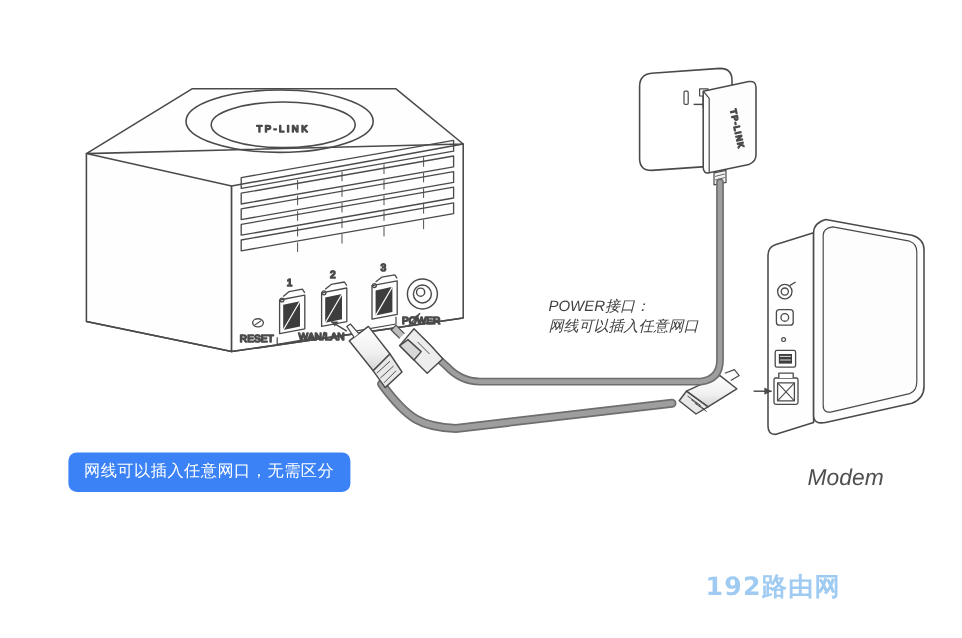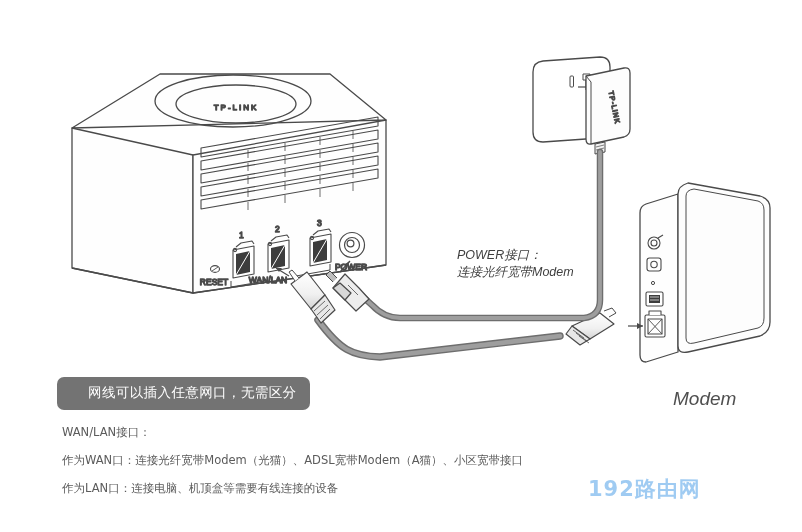--- a/index.html
+++ b/index.html
@@ -42,24 +42,24 @@
   #modem-label {
     left: 673px;
     top: 388px;
     font-size: 19px;
     color: #4f4f4f;
   }
   #badge {
     position: absolute;
     left: 57px;
     top: 377px;
-    background: #737373;
+    background: #3b82f6;
     color: #ffffff;
     border-radius: 7px;
-    padding: 7px 13px 8px 31px;
+    padding: 7px 13px 8px 13px;
     font-size: 13.5px;
     letter-spacing: 0.4px;
     font-family: "DejaVu Sans", "Liberation Sans", sans-serif;
   }
   #notes {
     position: absolute;
     left: 62px;
     top: 425px;
     width: 640px;
   }
@@ -278,28 +278,23 @@
 
       <g stroke-width="1.2">
         <line x1="340" y1="272" x2="350" y2="261"></line>
         <path d="M350,261 L345,264 L347,267 Z" fill="#4a4a4a" stroke="none"></path>
       </g>
     </g>
   </svg>
 
   <div class="lbl" id="power-callout">
     <span>POWER接口：</span>
-    <span class="l2">连接光纤宽带Modem</span>
+    <span class="l2">网线可以插入任意网口</span>
   </div>
 
   <div class="lbl" id="modem-label">Modem</div>
 
   <div id="badge">网线可以插入任意网口，无需区分</div>
 
-  <div id="notes">
-    <div class="note">WAN/LAN接口：</div>
-    <div class="note">作为WAN口：连接光纤宽带Modem（光猫）、ADSL宽带Modem（A猫）、小区宽带接口</div>
-    <div class="note">作为LAN口：连接电脑、机顶盒等需要有线连接的设备</div>
-  </div>
 
   <div id="watermark">192路由网</div>
 
 </div>
 
 </body></html>

